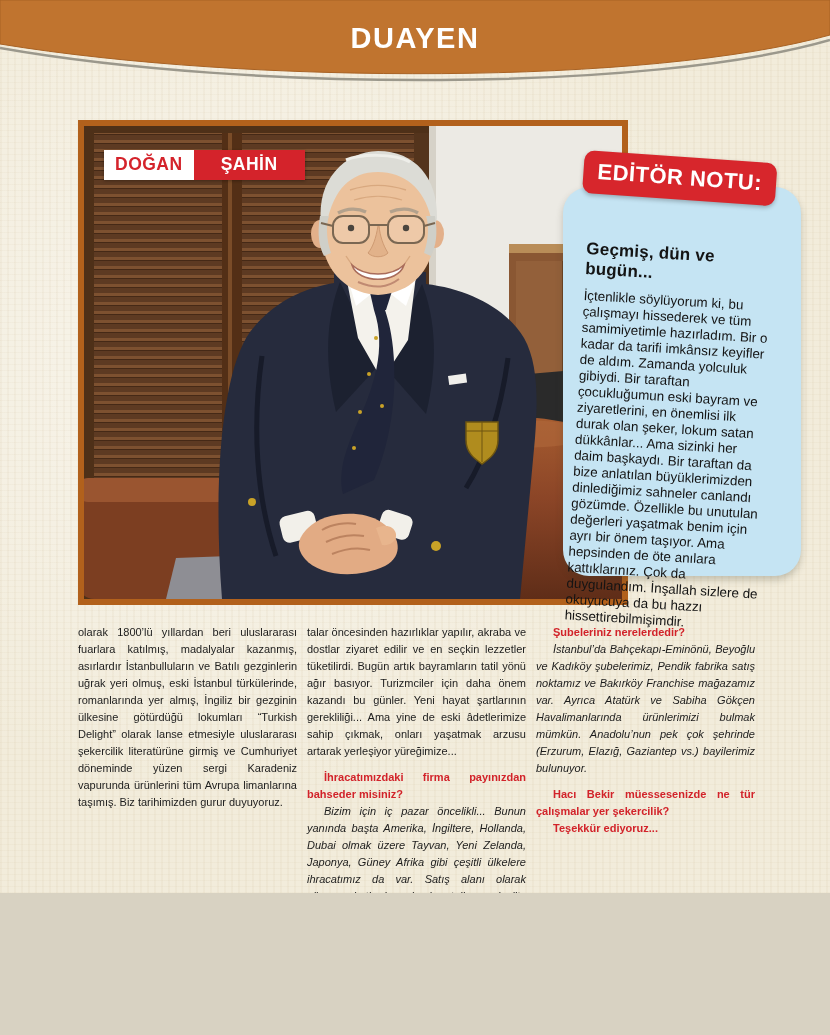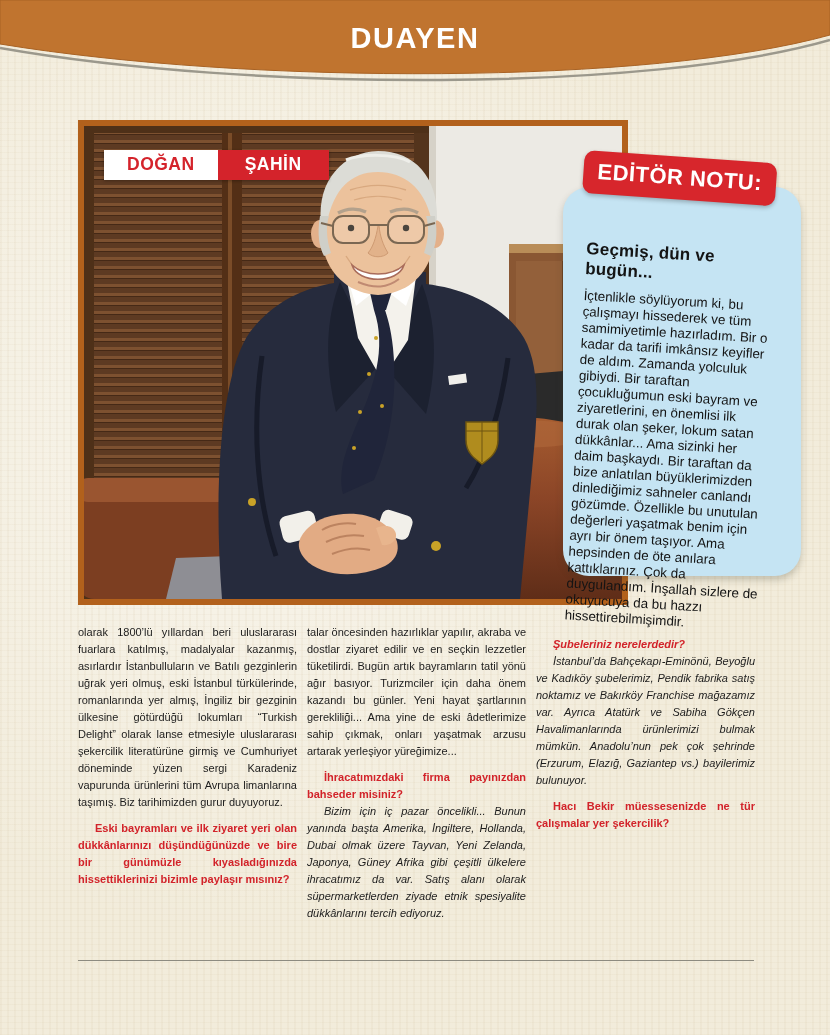--- a/index.html
+++ b/index.html
@@ -1,19 +1,19 @@
 <!DOCTYPE html>
 <html><head>
 <meta charset="utf-8">
 <style>
   * { box-sizing: border-box; margin: 0; padding: 0; }
   html,body { background:#d8d2c2; }
   .page {
     position: relative;
-    width: 830px; height: 1035px;
+    width: 830px; height: 893px;
     margin: 0 auto;
     overflow: hidden;
     font-family: "Liberation Sans", sans-serif;
     background-color: #f2ecdb;
     background-image:
       repeating-linear-gradient(90deg, rgba(176,146,96,0.06) 0 2px, rgba(0,0,0,0) 2px 7px),
       repeating-linear-gradient(0deg, rgba(176,146,96,0.05) 0 1px, rgba(0,0,0,0) 1px 6px),
       radial-gradient(ellipse at 30% 40%, rgba(255,255,255,0.5), rgba(0,0,0,0) 60%);
   }
 
@@ -33,21 +33,21 @@
     background:#ffffff;
     z-index:2;
   }
   .photo-frame svg { display:block; }
   .name-label {
     position:absolute; left:20px; top:24px;
     display:flex; font-weight:bold; font-size:17.5px; letter-spacing:0.5px;
     box-shadow:0 1px 3px rgba(0,0,0,0.3);
     z-index:3;
   }
-  .name-label .first { background:#ffffff; color:#d4232b; padding:4px 23px 5px; }
+  .name-label .first { background:#ffffff; color:#d4232b; padding:4px 11px 5px; }
   .name-label .last  { background:#d4232b; color:#ffffff; padding:4px 27px 5px; }
 
   
   .editor-card {
     position:absolute; left:563px; top:187px;
     width:238px; height:389px;
     background:#c5e4f3;
     border-radius:26px;
     box-shadow:0 4px 7px rgba(60,60,40,0.25);
     z-index:5;
@@ -76,21 +76,21 @@
     position:absolute; left:78px; top:624px;
     width:678px; display:flex; gap:10px;
     color:#1c1c1c;
   }
   .col { width:219px; font-size:11px; line-height:17px; text-align:justify; }
   .col p { margin:0; }
   .col .ind { text-indent:17px;font-style:italic; }
   .col .q {
     color:#d2232a; font-weight:bold; text-indent:17px; margin-top:9px;
   }
-  .col .q.first { margin-top:12px;font-style:italic; }
+  .col .q.first { margin-top:0; }
   .col .closing { color:#d2232a; font-weight:bold; text-indent:17px; }
 
   
   .footer-rule {
     position:absolute; left:78px; top:960px; width:676px; height:1px;
     background:#8d8b80;
   }
   .footer {
     position:absolute; top:964px; left:0; width:100%; text-align:center;
   }
@@ -231,29 +231,29 @@
     <div class="editor-content">
       <div class="editor-title">Geçmiş, dün ve bugün...</div>
       <div class="editor-body">İçtenlikle söylüyorum ki, bu çalışmayı hissederek ve tüm samimiyetimle hazırladım. Bir o kadar da tarifi imkânsız keyifler de aldım. Zamanda yolculuk gibiydi. Bir taraftan çocukluğumun eski bayram ve ziyaretlerini, en önemlisi ilk durak olan şeker, lokum satan dükkânlar... Ama sizinki her daim başkaydı. Bir taraftan da bize anlatılan büyüklerimizden dinlediğimiz sahneler canlandı gözümde. Özellikle bu unutulan değerleri yaşatmak benim için ayrı bir önem taşıyor. Ama hepsinden de öte anılara kattıklarınız. Çok da duygulandım. İnşallah sizlere de okuyucuya da bu hazzı hissettirebilmişimdir.</div>
     </div>
   </div>
   <div class="editor-badge">EDİTÖR NOTU:</div>
 
   <div class="columns">
     <div class="col">
       <p class="body">olarak 1800’lü yıllardan beri uluslararası fuarlara katılmış, madalyalar kazanmış, asırlardır İstanbulluların ve Batılı gezginlerin uğrak yeri olmuş, eski İstanbul türkülerinde, romanlarında yer almış, İngiliz bir gezginin ülkesine götürdüğü lokumları “Turkish Delight” olarak lanse etmesiyle uluslararası şekercilik literatürüne girmiş ve Cumhuriyet döneminde yüzen sergi Karadeniz vapurunda ürünlerini tüm Avrupa limanlarına taşımış. Biz tarihimizden gurur duyuyoruz.</p>
-      <p class="q">Eski bayramları ve ilk ziyaret yeri olan dükkânlarınızı düşündüğünüzde ve bire bir günümüzle kıyasladığınızda hissettiklerinizi bizimle paylaşır mısınız?</p>
     </div>
     <div class="col">
       <p class="body">talar öncesinden hazırlıklar yapılır, akraba ve dostlar ziyaret edilir ve en seçkin lezzetler tüketilirdi. Bugün artık bayramların tatil yönü ağır basıyor. Turizmciler için daha önem kazandı bu günler. Yeni hayat şartlarının gerekliliği... Ama yine de eski âdetlerimize sahip çıkmak, onları yaşatmak arzusu artarak yerleşiyor yüreğimize...</p>
       <p class="q">İhracatımızdaki firma payınızdan bahseder misiniz?</p>
       <p class="body ind">Bizim için iç pazar öncelikli... Bunun yanında başta Amerika, İngiltere, Hollanda, Dubai olmak üzere Tayvan, Yeni Zelanda, Japonya, Güney Afrika gibi çeşitli ülkelere ihracatımız da var. Satış alanı olarak süpermarketlerden ziyade etnik spesiyalite dükkânlarını tercih ediyoruz.</p>
     </div>
     <div class="col">
       <p class="q first">Şubeleriniz nerelerdedir?</p>
       <p class="body ind">İstanbul’da Bahçekapı-Eminönü, Beyoğlu ve Kadıköy şubelerimiz, Pendik fabrika satış noktamız ve Bakırköy Franchise mağazamız var. Ayrıca Atatürk ve Sabiha Gökçen Havalimanlarında ürünlerimizi bulmak mümkün. Anadolu’nun pek çok şehrinde (Erzurum, Elazığ, Gaziantep vs.) bayilerimiz bulunuyor.</p>
       <p class="q">Hacı Bekir müessesenizde ne tür çalışmalar yer şekercilik?</p>
+      <p class="closing">Teşekkür ediyoruz...</p>
     </div>
   </div>
 
   <div class="footer-rule"></div>
 
 </div>
 
 </body></html>

